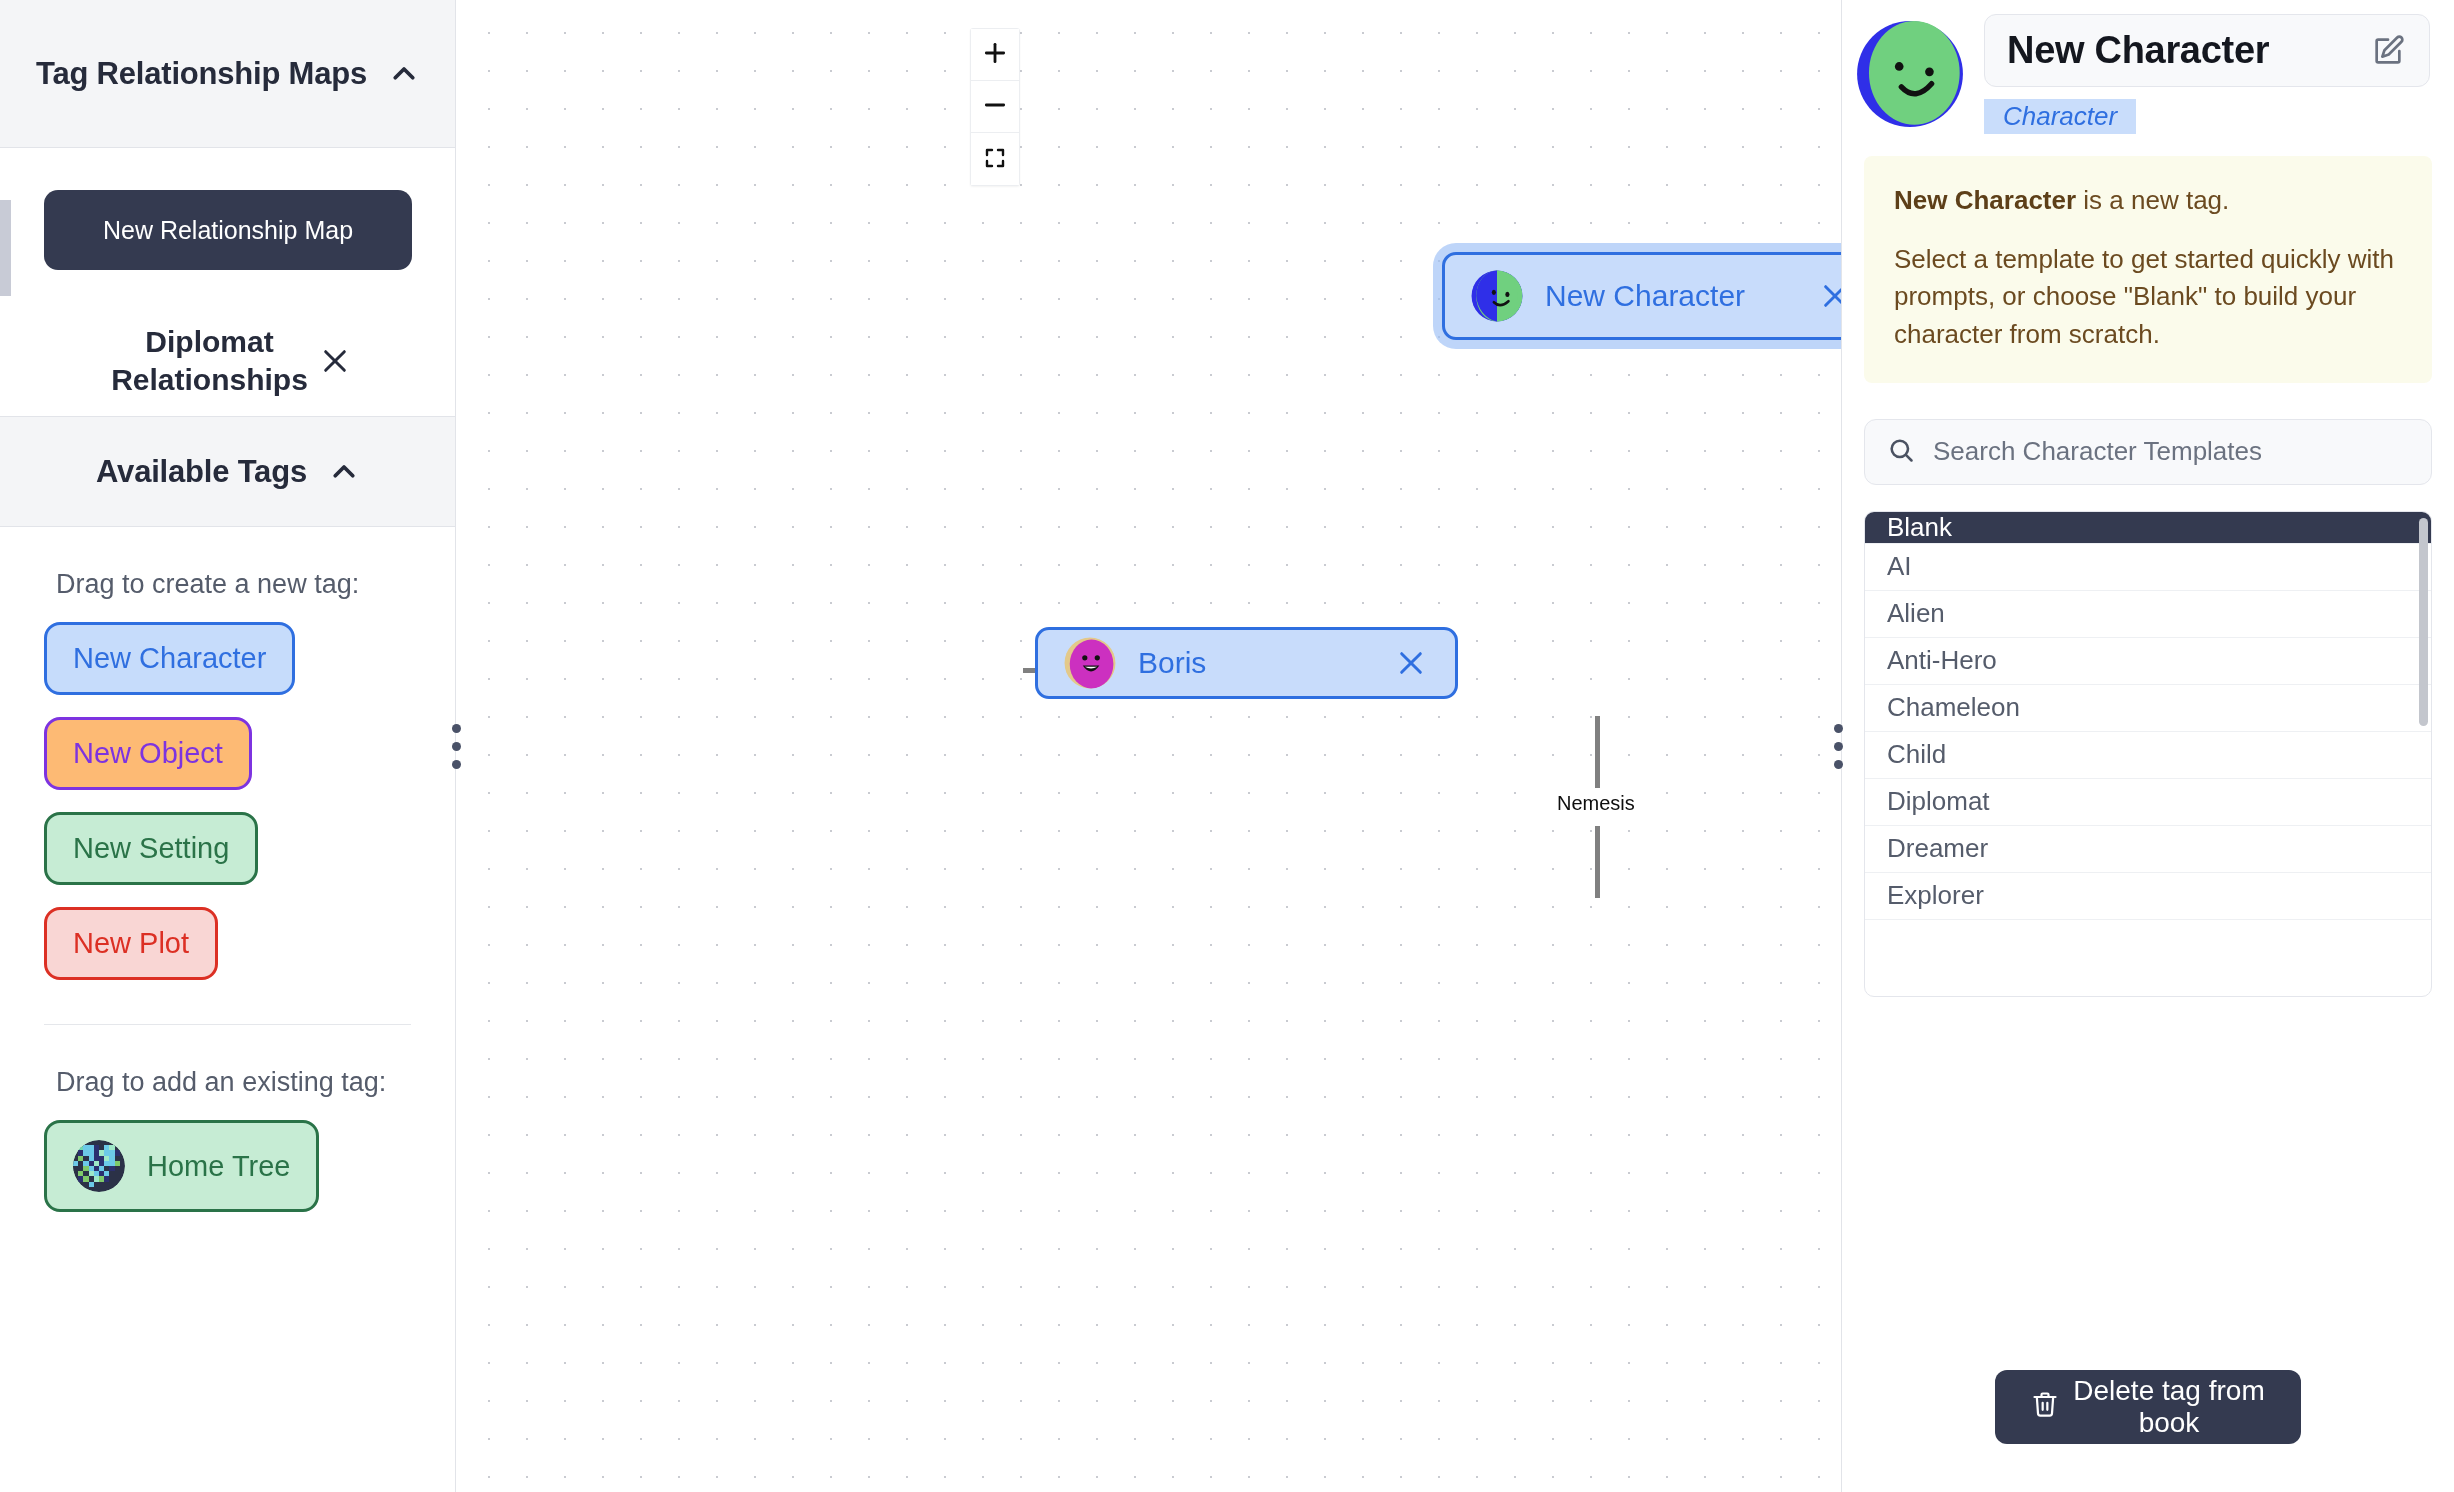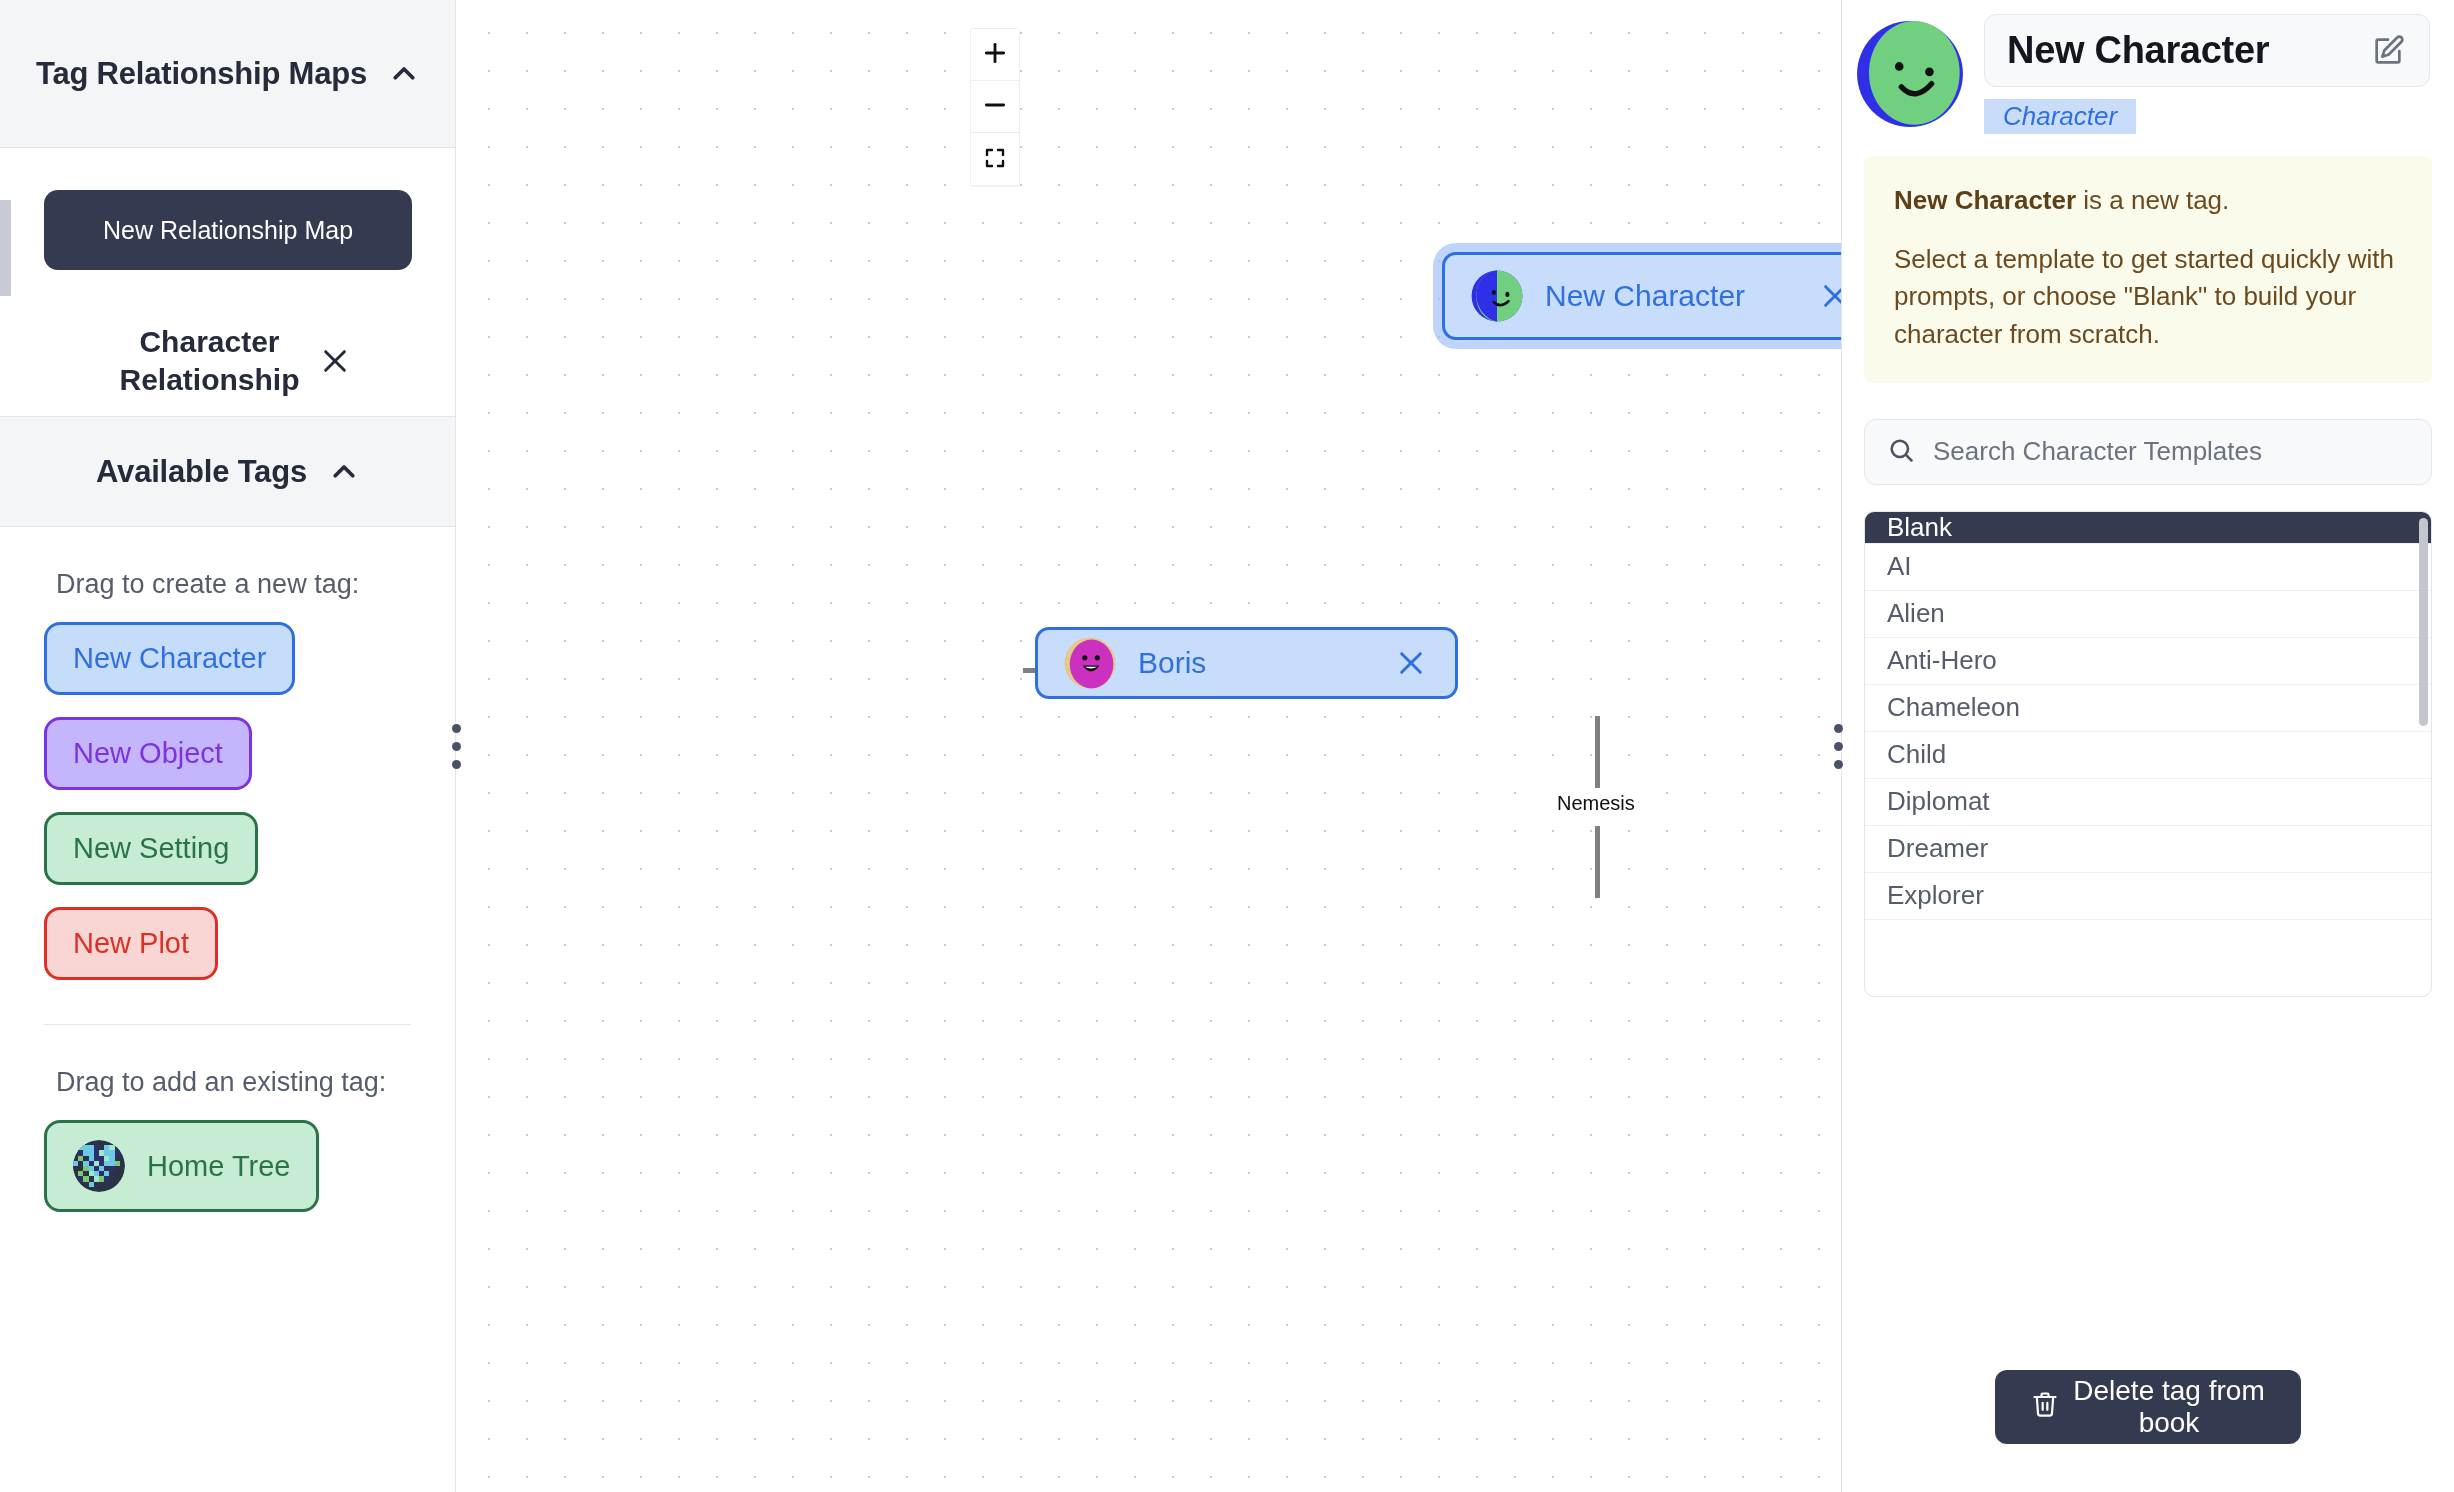--- a/index.html
+++ b/index.html
@@ -71,21 +71,21 @@
   .tag-chip {
     display: inline-flex; align-items: center;
     border-radius: 16px;
     font-size: 29px;
     padding: 17px 26px;
     margin-bottom: 22px;
     cursor: grab;
     border: 3px solid transparent;
   }
   .tag-chip.character { background:#c6dcfb; border-color:#2f6fe0; color:#2f6fe0; }
-  .tag-chip.object    { background:#c4b5fd; border-color:#7d33e0; color:#7d33e0; }
+  .tag-chip.object    { background:#fdba74; border-color:#7d33e0; color:#7d33e0; }
   .tag-chip.setting   { background:#c6ecd4; border-color:#2a7348; color:#2a7348; }
   .tag-chip.plot      { background:#f9d6d4; border-color:#dc3024; color:#dc3024; }
   .tag-divider { height:1px; background:#e5e7eb; margin: 22px 0 0 0; }
   .tag-chip .mini-av {
     width: 52px; height: 52px; border-radius: 50%;
     margin-right: 22px; flex:0 0 52px; overflow:hidden;
   }
 
   
   .drag-handle {
@@ -236,21 +236,21 @@
         <svg width="30" height="30" viewBox="0 0 24 24" fill="none" stroke="#262b3b" stroke-width="3" stroke-linecap="round" stroke-linejoin="round">
             <polyline points="5 15 12 8 19 15"></polyline>
           </svg>
       </span>
     </div>
 
     <div class="sb-body">
       <button class="new-map-btn">New Relationship Map</button>
 
       <div class="map-row">
-        <span class="map-name">Character Relationship</span>
+        <span class="map-name">Diplomat Relationships</span>
         <span class="x-btn">
           <svg width="32" height="32" viewBox="0 0 24 24" fill="none" stroke="#262b3b" stroke-width="2.2" stroke-linecap="round">
               <line x1="5" y1="5" x2="19" y2="19"></line>
               <line x1="19" y1="5" x2="5" y2="19"></line>
             </svg>
         </span>
       </div>
     </div>
 
     <div class="sb-sep"></div>

